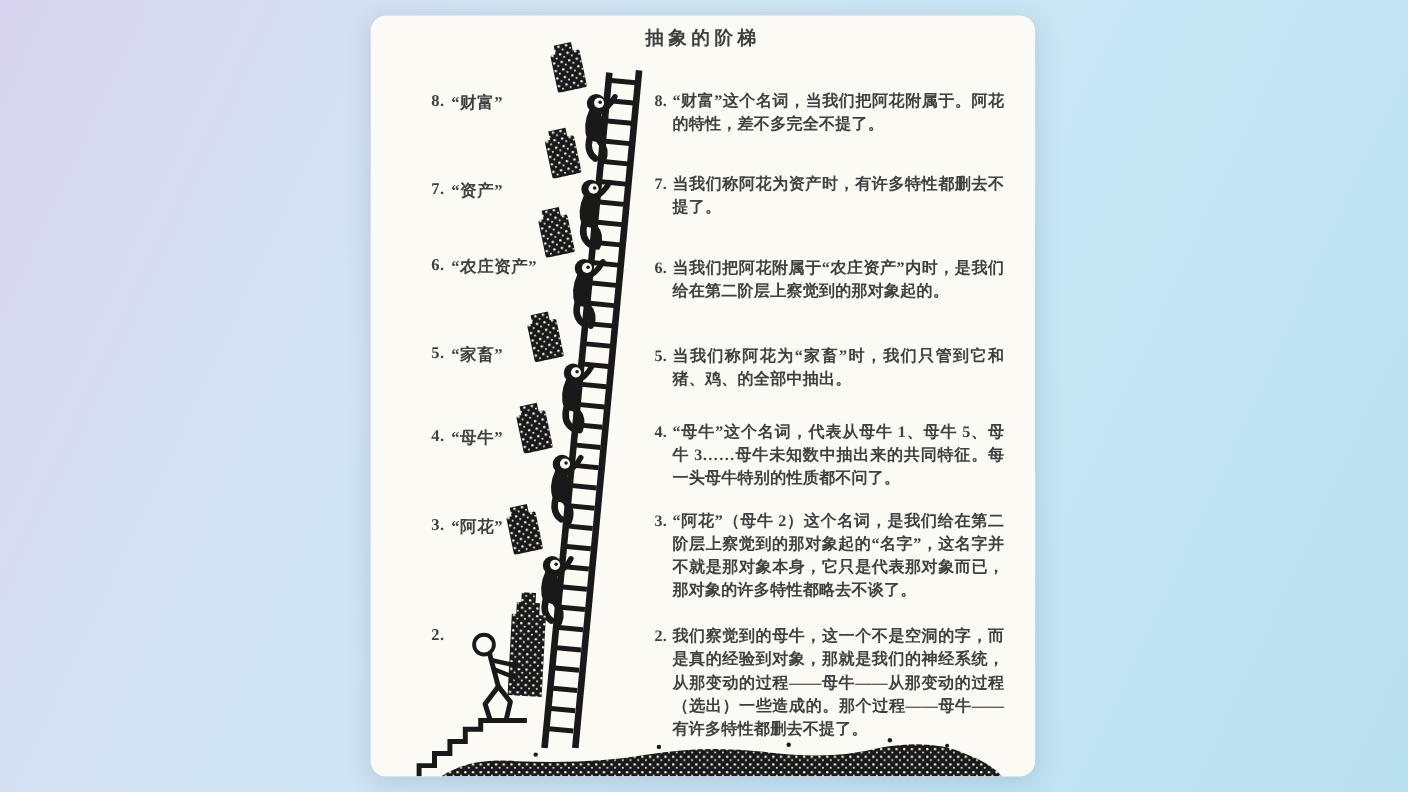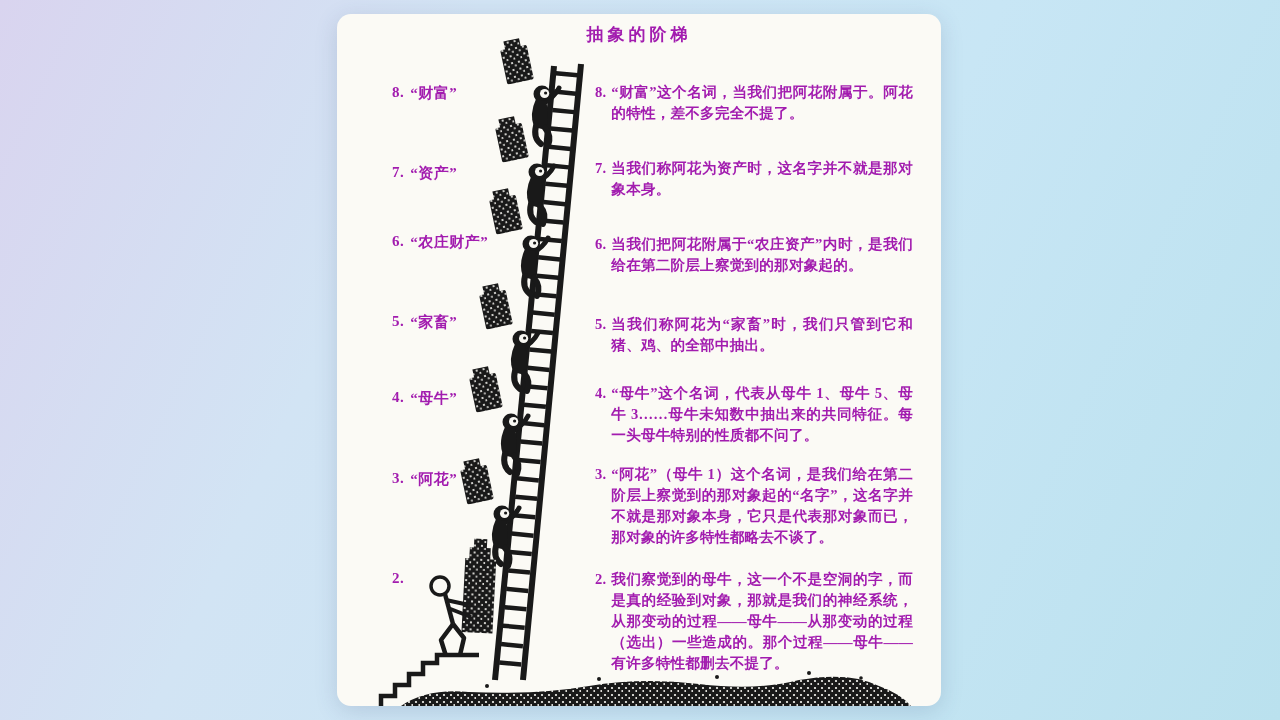--- a/index.html
+++ b/index.html
@@ -1,19 +1,19 @@
 <!DOCTYPE html>
 <html><head>
 <meta charset="utf-8">
 <style>
   html,body{margin:0;padding:0;}
   .stage{
     position:relative;width:1280px;height:720px;overflow:hidden;
     background:linear-gradient(115deg,#d9d4ef 0%,#d2e4f4 30%,#c8e6f5 62%,#bae1ee 100%);
-    font-family:"Liberation Serif","DejaVu Serif",serif;color:#a21caf;
+    font-family:"Liberation Serif","DejaVu Serif",serif;color:#404040;
   }
   .page{
     position:absolute;left:337px;top:14px;width:604px;height:692px;
     background:#fbfaf5;border-radius:14px;overflow:hidden;
     box-shadow:0 5px 22px rgba(60,80,120,.18);
   }
   .title{
     position:absolute;top:9px;left:0;right:0;text-align:center;
     font-size:17px;font-weight:700;letter-spacing:4px;
   }
@@ -101,21 +101,21 @@
     <div class="lvl-label" style="top:70px">
       <span class="n">8.</span>
       <span class="q">“财富”</span>
     </div>
     <div class="lvl-label" style="top:150px">
       <span class="n">7.</span>
       <span class="q">“资产”</span>
     </div>
     <div class="lvl-label" style="top:219px">
       <span class="n">6.</span>
-      <span class="q">“农庄财产”</span>
+      <span class="q">“农庄资产”</span>
     </div>
     <div class="lvl-label" style="top:299px">
       <span class="n">5.</span>
       <span class="q">“家畜”</span>
     </div>
     <div class="lvl-label" style="top:375px">
       <span class="n">4.</span>
       <span class="q">“母牛”</span>
     </div>
     <div class="lvl-label" style="top:456px">
@@ -126,37 +126,37 @@
       <span class="n">2.</span>
       <span class="q"></span>
     </div>
 
     <div class="lvl-desc" style="top:68px">
       <span class="n">8.</span>
       <p class="t">“财富”这个名词，当我们把阿花附属于。阿花的特性，差不多完全不提了。</p>
     </div>
     <div class="lvl-desc" style="top:144px">
       <span class="n">7.</span>
-      <p class="t">当我们称阿花为资产时，这名字并不就是那对象本身。</p>
+      <p class="t">当我们称阿花为资产时，有许多特性都删去不提了。</p>
     </div>
     <div class="lvl-desc" style="top:220px">
       <span class="n">6.</span>
       <p class="t">当我们把阿花附属于“农庄资产”内时，是我们给在第二阶层上察觉到的那对象起的。</p>
     </div>
     <div class="lvl-desc" style="top:300px">
       <span class="n">5.</span>
       <p class="t">当我们称阿花为“家畜”时，我们只管到它和猪、鸡、的全部中抽出。</p>
     </div>
     <div class="lvl-desc" style="top:369px">
       <span class="n">4.</span>
       <p class="t">“母牛”这个名词，代表从母牛 1、母牛 5、母牛 3……母牛未知数中抽出来的共同特征。每一头母牛特别的性质都不问了。</p>
     </div>
     <div class="lvl-desc" style="top:450px">
       <span class="n">3.</span>
-      <p class="t">“阿花”（母牛 1）这个名词，是我们给在第二阶层上察觉到的那对象起的“名字”，这名字并不就是那对象本身，它只是代表那对象而已，那对象的许多特性都略去不谈了。</p>
+      <p class="t">“阿花”（母牛 2）这个名词，是我们给在第二阶层上察觉到的那对象起的“名字”，这名字并不就是那对象本身，它只是代表那对象而已，那对象的许多特性都略去不谈了。</p>
     </div>
     <div class="lvl-desc" style="top:555px">
       <span class="n">2.</span>
       <p class="t">我们察觉到的母牛，这一个不是空洞的字，而是真的经验到对象，那就是我们的神经系统，从那变动的过程——母牛——从那变动的过程（选出）一些造成的。那个过程——母牛——有许多特性都删去不提了。</p>
     </div>
 
   </div>
 </div>
 
 </body></html>

